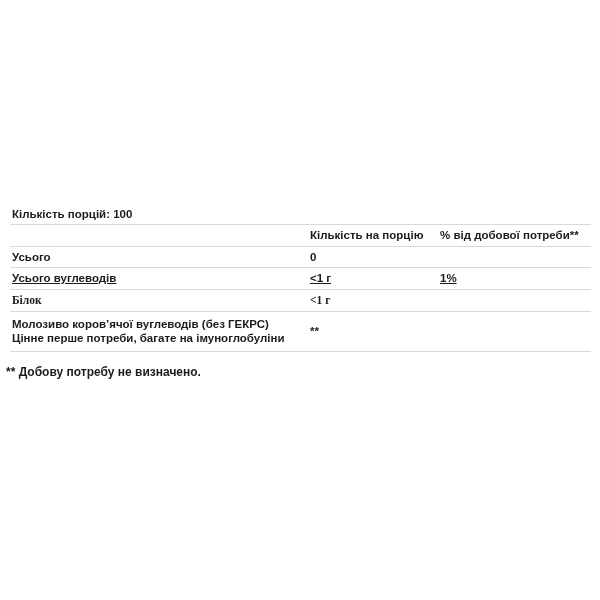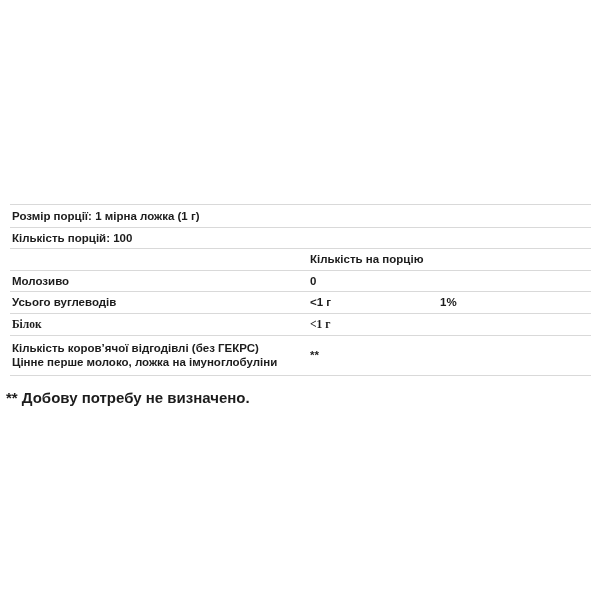--- a/index.html
+++ b/index.html
@@ -41,64 +41,62 @@
   }
   .c2 {
     width: 130px;
     box-sizing: border-box;
   }
   .c3 {
     flex: 1;
   }
   .footnote {
     margin: 13px 0 0 -4px;
-    font-size: 15px;
+    font-size: 12px;
     font-weight: 700;
     color: #1c1c1c;
   }
 </style>
 </head>
 <body>
 
 <div class="panel">
 
-  <div class="tbl-row first">
-    <div class="c1" style="width:100%;">Розмір порції: 1 мірна ложка (1 г)</div>
-  </div>
 
   <div class="tbl-row">
     <div class="c1" style="width:100%;">Кількість порцій: 100</div>
   </div>
 
   <div class="tbl-row" style="min-height:22px;">
     <div class="c1"></div>
     <div class="c2">Кількість на порцію</div>
+    <div class="c3">% від добової потреби**</div>
   </div>
 
   <div class="tbl-row">
-    <div class="c1">Молозиво</div>
+    <div class="c1">Усього</div>
     <div class="c2">0</div>
     <div class="c3"></div>
   </div>
 
-  <div class="tbl-row" style="min-height:22px;">
+  <div class="tbl-row" style="min-height:22px;text-decoration:underline;">
     <div class="c1">Усього вуглеводів</div>
     <div class="c2">&lt;1 г</div>
     <div class="c3">1%</div>
   </div>
 
   <div class="tbl-row" style="min-height:22px;font-family:Liberation Serif, serif;">
     <div class="c1">Білок</div>
     <div class="c2">&lt;1 г</div>
     <div class="c3"></div>
   </div>
 
   <div class="tbl-row tall">
     <div class="c1">
-      <div>Кількість коров’ячої відгодівлі (без ГЕКРС)</div>
-      <div>Цінне перше молоко, ложка на імуноглобуліни</div>
+      <div>Молозиво коров’ячої вуглеводів (без ГЕКРС)</div>
+      <div>Цінне перше потреби, багате на імуноглобуліни</div>
     </div>
     <div class="c3">**</div>
   </div>
 
   <div class="footnote">** Добову потребу не визначено.</div>
 
 </div>
 
 </body></html>

